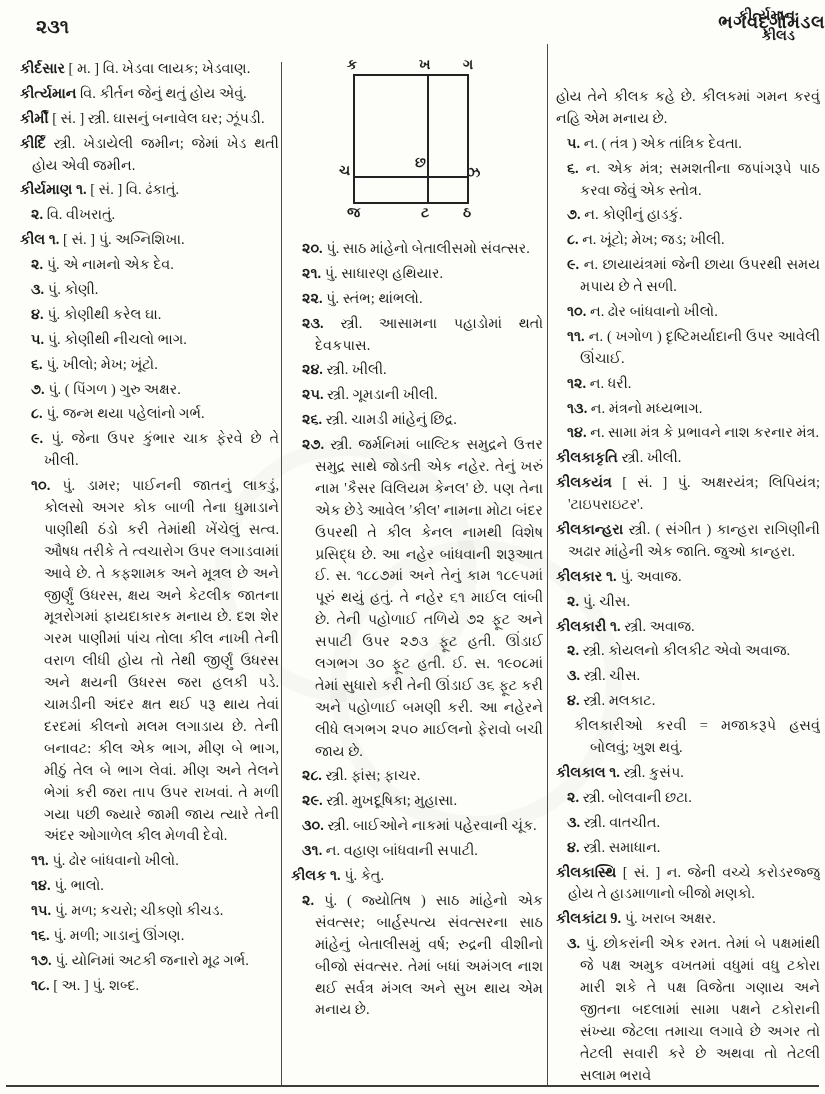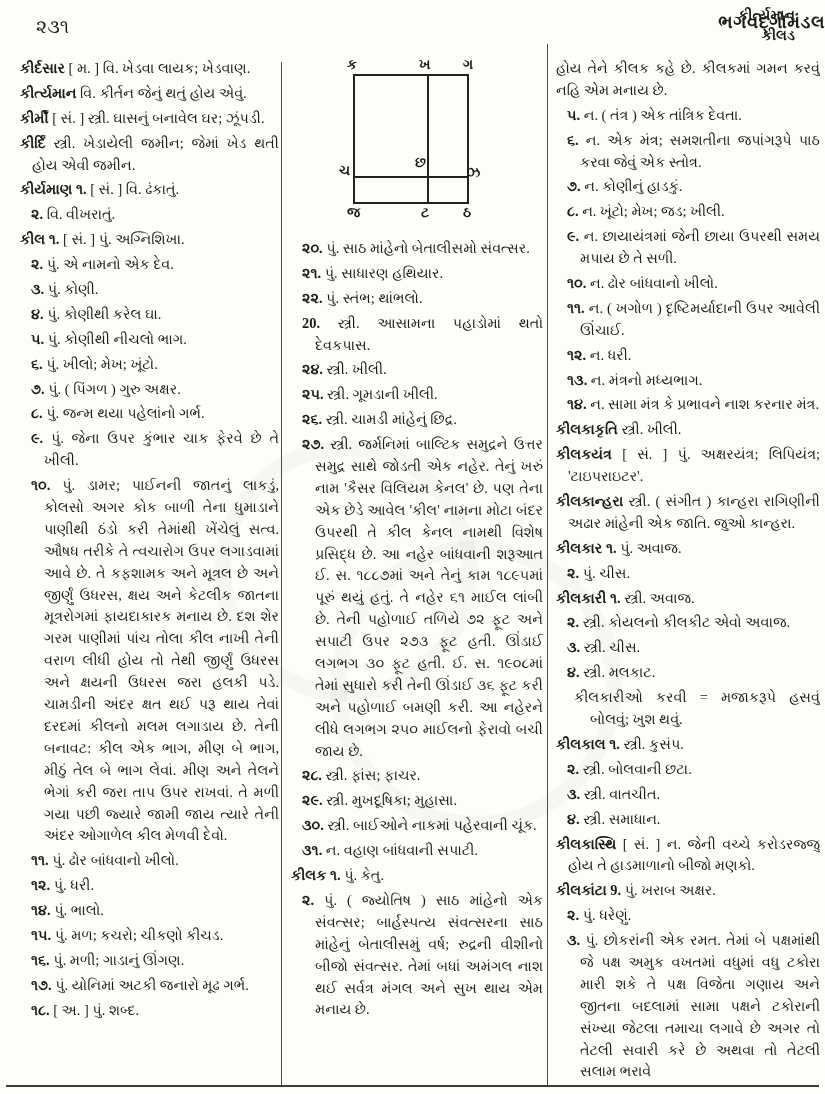--- a/index.html
+++ b/index.html
@@ -6,39 +6,39 @@
   .page{
     position:relative;width:825px;height:1094px;margin:0 auto;
     background:#fdfdfa;color:#1c1c1c;overflow:hidden;
     font-family:"Liberation Serif","DejaVu Serif",serif;
   }
   
   .wm{position:absolute;border-radius:50%;border:16px solid rgba(110,110,100,0.05);pointer-events:none;}
   .wm1{width:230px;height:230px;left:215px;top:440px;}
   .wm2{width:260px;height:260px;left:330px;top:540px;}
 
-  .page-number{position:absolute;left:36px;top:16px;font-size:19px;font-weight:normal;}
+  .page-number{position:absolute;left:36px;top:16px;font-size:19px;font-weight:bold;}
   .page-title{position:absolute;left:0;right:0;top:12px;text-align:right;font-size:18px;font-weight:bold;letter-spacing:.5px;}
   .running-head{position:absolute;right:30px;top:6px;text-align:right;font-size:14.5px;font-weight:bold;line-height:1.35;}
 
   .rule-v{position:absolute;width:1px;background:#4a4a46;}
   .rule-v.left{left:281px;top:62px;height:1023px;}
   .rule-v.right{left:547px;top:44px;height:1041px;}
   .rule-h-bottom{position:absolute;left:6px;right:6px;top:1085px;height:2px;background:#3c3c38;}
 
   .col{position:absolute;top:58px;overflow:hidden;}
   .col-left{left:20px;width:259px;height:1026px;}
   .col-middle{left:291px;width:252px;height:1028px;}
   .col-right{left:556px;width:264px;height:1028px;}
 
   .para{margin:0 0 3px 0;font-size:14.4px;line-height:1.52;text-align:justify;}
   .para:last-child{text-align-last:left;}
   .s-head{padding-left:12px;text-indent:-12px;}
   .s-sub{padding-left:24px;text-indent:-13px;}
-  .s-cont{padding-left:0;text-indent:0;}
+  .s-cont{padding-left:0;text-indent:0;margin-top:28px;}
   .s-idiom{padding-left:34px;text-indent:-16px;}
   .para b{font-weight:bold;}
 
   
   .figure-wrap{position:relative;height:172px;margin-bottom:8px;}
   .fig-rect{position:absolute;left:62px;top:16px;width:112px;height:126px;border:2px solid #222;}
   .fig-line-v{position:absolute;left:64%;top:0;bottom:0;width:2px;background:#222;}
   .fig-line-h{position:absolute;left:0;right:0;top:79%;height:2px;background:#222;}
   .fig-label{position:absolute;font-size:14px;font-weight:bold;line-height:1;}
   .lb-k {left:56px;top:0px;}
@@ -81,21 +81,20 @@
       <p class="para s-sub"><b>૨.</b> <span>પું. એ નામનો એક દેવ.</span></p>
       <p class="para s-sub"><b>૩.</b> <span>પું. કોણી.</span></p>
       <p class="para s-sub"><b>૪.</b> <span>પું. કોણીથી કરેલ ઘા.</span></p>
       <p class="para s-sub"><b>૫.</b> <span>પું. કોણીથી નીચલો ભાગ.</span></p>
       <p class="para s-sub"><b>૬.</b> <span>પું. ખીલો; મેખ; ખૂંટો.</span></p>
       <p class="para s-sub"><b>૭.</b> <span>પું. ( પિંગળ ) ગુરુ અક્ષર.</span></p>
       <p class="para s-sub"><b>૮.</b> <span>પું. જન્મ થયા પહેલાંનો ગર્ભ.</span></p>
       <p class="para s-sub"><b>૯.</b> <span>પું. જેના ઉપર કુંભાર ચાક ફેરવે છે તે ખીલી.</span></p>
       <p class="para s-sub"><b>૧૦.</b> <span>પું. ડામર; પાઈનની જાતનું લાકડું, કોલસો અગર કોક બાળી તેના ધુમાડાને પાણીથી ઠંડો કરી તેમાંથી ખેંચેલું સત્વ. ઔષધ તરીકે તે ત્વચારોગ ઉપર લગાડવામાં આવે છે. તે કફશામક અને મૂત્રલ છે અને જીર્ણું ઉધરસ, ક્ષય અને કેટલીક જાતના મૂત્રરોગમાં ફાયદાકારક મનાય છે. દશ શેર ગરમ પાણીમાં પાંચ તોલા કીલ નાખી તેની વરાળ લીધી હોય તો તેથી જીર્ણું ઉધરસ અને ક્ષયની ઉધરસ જરા હલકી પડે. ચામડીની અંદર ક્ષત થઈ પરૂ થાય તેવાં દરદમાં કીલનો મલમ લગાડાય છે. તેની બનાવટ: કીલ એક ભાગ, મીણ બે ભાગ, મીઠું તેલ બે ભાગ લેવાં. મીણ અને તેલને ભેગાં કરી જરા તાપ ઉપર રાખવાં. તે મળી ગયા પછી જ્યારે જામી જાય ત્યારે તેની અંદર ઓગાળેલ કીલ મેળવી દેવો.</span></p>
       <p class="para s-sub"><b>૧૧.</b> <span>પું. ઢોર બાંધવાનો ખીલો.</span></p>
-      <p class="para s-sub"><b>૧૨.</b> <span>પું. ધરી.</span></p>
       <p class="para s-sub"><b>૧૪.</b> <span>પું. ભાલો.</span></p>
       <p class="para s-sub"><b>૧૫.</b> <span>પું. મળ; કચરો; ચીકણો કીચડ.</span></p>
       <p class="para s-sub"><b>૧૬.</b> <span>પું. મળી; ગાડાનું ઊંગણ.</span></p>
       <p class="para s-sub"><b>૧૭.</b> <span>પું. યોનિમાં અટકી જનારો મૂઢ ગર્ભ.</span></p>
       <p class="para s-sub"><b>૧૮.</b> <span>[ અ. ] પું. શબ્દ.</span></p>
     </div>
 
   <div class="col col-middle">
     <div class="figure-wrap">
       <span class="fig-label lb-k">ક</span>
@@ -109,21 +108,21 @@
       <span class="fig-label lb-th">ઠ</span>
       <div class="fig-rect">
         <div class="fig-line-v"></div>
         <div class="fig-line-h"></div>
       </div>
     </div>
     <div>
         <p class="para s-sub"><b>૨૦.</b> <span>પું. સાઠ માંહેનો બેતાલીસમો સંવત્સર.</span></p>
         <p class="para s-sub"><b>૨૧.</b> <span>પું. સાધારણ હથિયાર.</span></p>
         <p class="para s-sub"><b>૨૨.</b> <span>પું. સ્તંભ; થાંભલો.</span></p>
-        <p class="para s-sub"><b>20.</b> <span>સ્ત્રી. આસામના પહાડોમાં થતો દેવકપાસ.</span></p>
+        <p class="para s-sub"><b>૨૩.</b> <span>સ્ત્રી. આસામના પહાડોમાં થતો દેવકપાસ.</span></p>
         <p class="para s-sub"><b>૨૪.</b> <span>સ્ત્રી. ખીલી.</span></p>
         <p class="para s-sub"><b>૨૫.</b> <span>સ્ત્રી. ગૂમડાની ખીલી.</span></p>
         <p class="para s-sub"><b>૨૬.</b> <span>સ્ત્રી. ચામડી માંહેનું છિદ્ર.</span></p>
         <p class="para s-sub"><b>૨૭.</b> <span>સ્ત્રી. જર્મનિમાં બાલ્ટિક સમુદ્રને ઉત્તર સમુદ્ર સાથે જોડતી એક નહેર. તેનું ખરું નામ 'કૈસર વિલિયમ કેનલ' છે. પણ તેના એક છેડે આવેલ 'કીલ' નામના મોટા બંદર ઉપરથી તે કીલ કેનલ નામથી વિશેષ પ્રસિદ્ધ છે. આ નહેર બાંધવાની શરૂઆત ઈ. સ. ૧૮૮૭માં અને તેનું કામ ૧૮૯૫માં પૂરું થયું હતું. તે નહેર ૬૧ માઈલ લાંબી છે. તેની પહોળાઈ તળિયે ૭૨ ફૂટ અને સપાટી ઉપર ૨૭૩ ફૂટ હતી. ઊંડાઈ લગભગ ૩૦ ફૂટ હતી. ઈ. સ. ૧૯૦૮માં તેમાં સુધારો કરી તેની ઊંડાઈ ૩૬ ફૂટ કરી અને પહોળાઈ બમણી કરી. આ નહેરને લીધે લગભગ ૨૫૦ માઈલનો ફેરાવો બચી જાય છે.</span></p>
         <p class="para s-sub"><b>૨૮.</b> <span>સ્ત્રી. ફાંસ; ફાચર.</span></p>
         <p class="para s-sub"><b>૨૯.</b> <span>સ્ત્રી. મુખદૂષિકા; મુહાસા.</span></p>
         <p class="para s-sub"><b>૩૦.</b> <span>સ્ત્રી. બાઈઓને નાકમાં પહેરવાની ચૂંક.</span></p>
         <p class="para s-sub"><b>૩૧.</b> <span>ન. વહાણ બાંધવાની સપાટી.</span></p>
         <p class="para s-head"><b>કીલક ૧.</b> <span>પું. કેતુ.</span></p>
         <p class="para s-sub"><b>૨.</b> <span>પું. ( જ્યોતિષ ) સાઠ માંહેનો એક સંવત્સર; બાર્હસ્પત્ય સંવત્સરના સાઠ માંહેનું બેતાલીસમું વર્ષ; રુદ્રની વીશીનો બીજો સંવત્સર. તેમાં બધાં અમંગલ નાશ થઈ સર્વત્ર મંગલ અને સુખ થાય એમ મનાય છે.</span></p>
@@ -151,17 +150,16 @@
       <p class="para s-sub"><b>૨.</b> <span>સ્ત્રી. કોયલનો કીલકીટ એવો અવાજ.</span></p>
       <p class="para s-sub"><b>૩.</b> <span>સ્ત્રી. ચીસ.</span></p>
       <p class="para s-sub"><b>૪.</b> <span>સ્ત્રી. મલકાટ.</span></p>
       <p class="para s-idiom"><span>કીલકારીઓ કરવી = મજાકરૂપે હસવું બોલવું; ખુશ થવું.</span></p>
       <p class="para s-head"><b>કીલકાલ ૧.</b> <span>સ્ત્રી. કુસંપ.</span></p>
       <p class="para s-sub"><b>૨.</b> <span>સ્ત્રી. બોલવાની છટા.</span></p>
       <p class="para s-sub"><b>૩.</b> <span>સ્ત્રી. વાતચીત.</span></p>
       <p class="para s-sub"><b>૪.</b> <span>સ્ત્રી. સમાધાન.</span></p>
       <p class="para s-head"><b>કીલકાસ્થિ</b> <span>[ સં. ] ન. જેની વચ્ચે કરોડરજ્જુ હોય તે હાડમાળાનો બીજો મણકો.</span></p>
       <p class="para s-head"><b>કીલકાંટા 9.</b> <span>પું. ખરાબ અક્ષર.</span></p>
-      <p class="para s-sub"><b>૨.</b> <span>પું. ધરેણું.</span></p>
       <p class="para s-sub"><b>૩.</b> <span>પું. છોકરાંની એક રમત. તેમાં બે પક્ષમાંથી જે પક્ષ અમુક વખતમાં વધુમાં વધુ ટકોરા મારી શકે તે પક્ષ વિજેતા ગણાય અને જીતના બદલામાં સામા પક્ષને ટકોરાની સંખ્યા જેટલા તમાચા લગાવે છે અગર તો તેટલી સવારી કરે છે અથવા તો તેટલી સલામ ભરાવે</span></p>
     </div>
 
 </div>
 
 </body></html>

